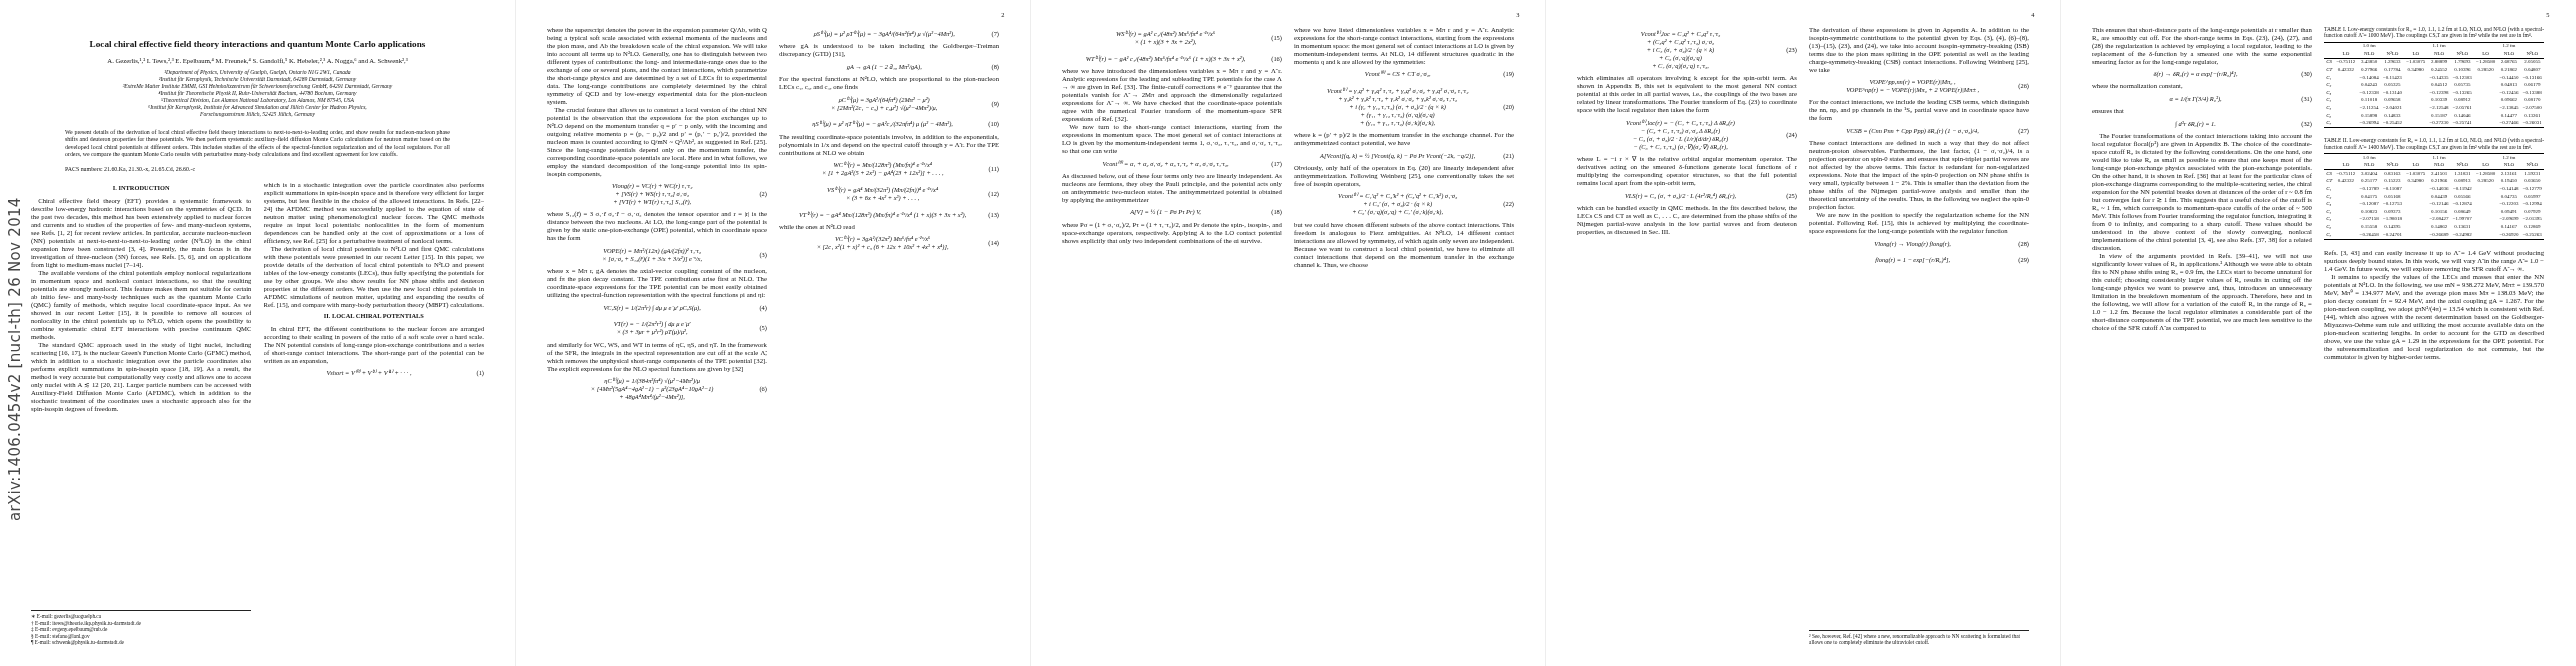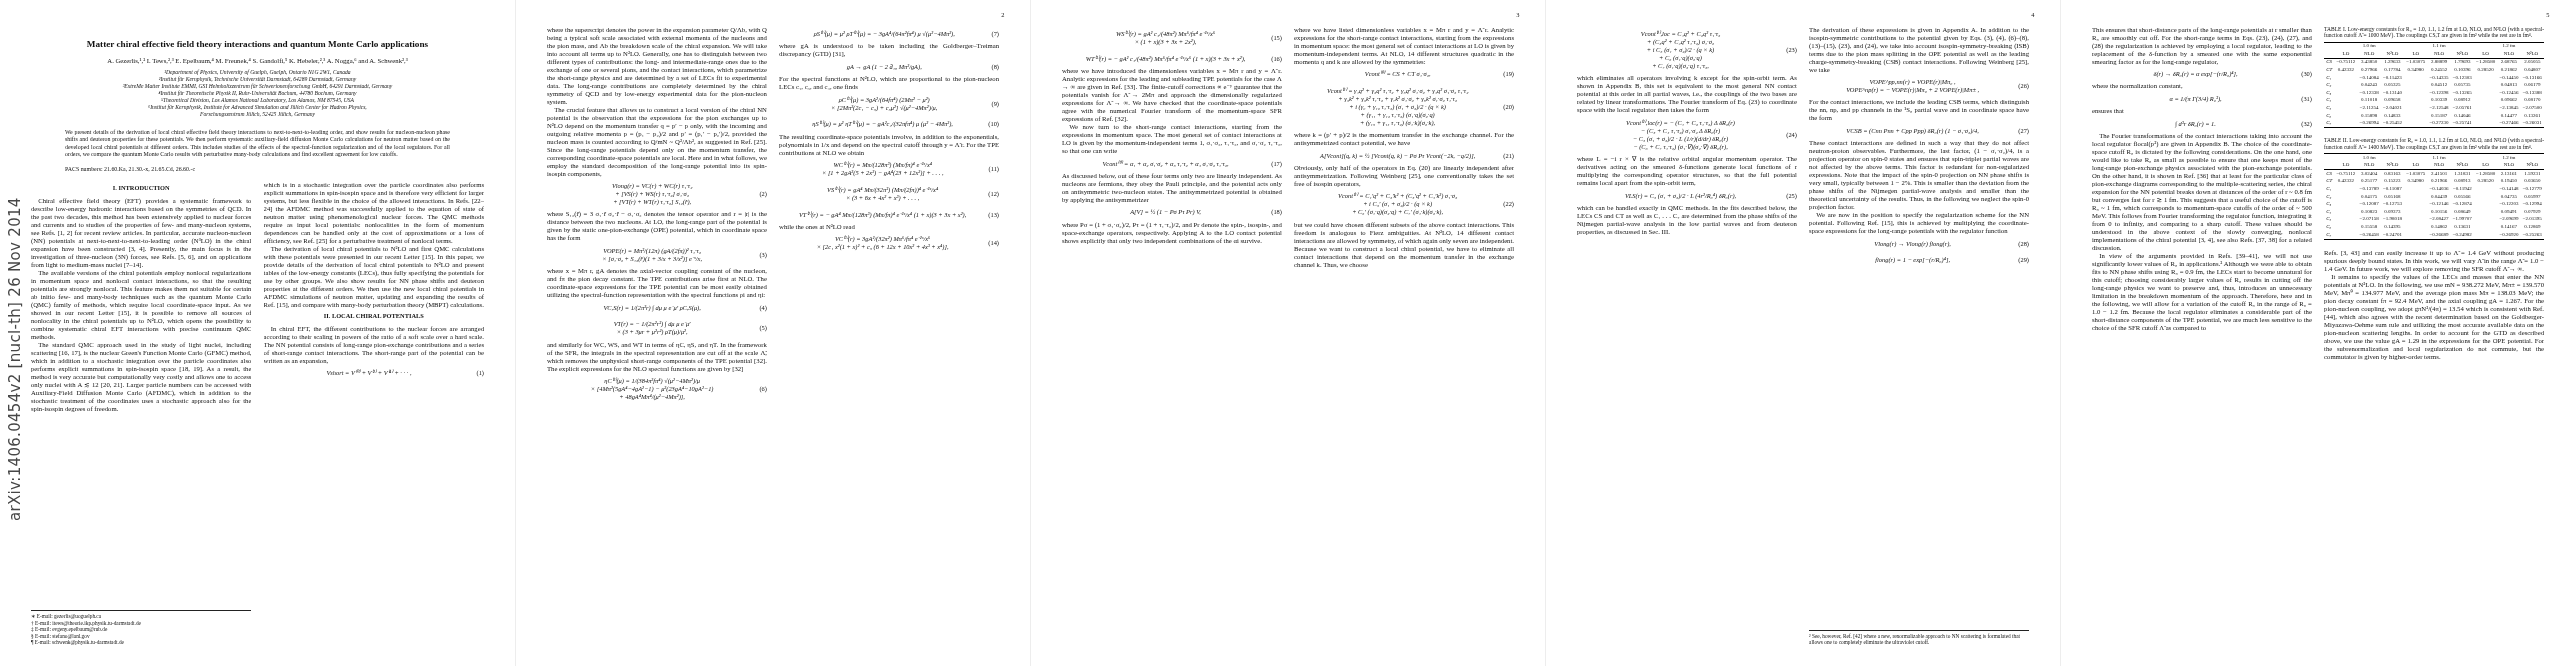--- a/index.html
+++ b/index.html
@@ -42,21 +42,21 @@
              font-family:"DejaVu Sans",sans-serif;font-size:15px;letter-spacing:0.3px;
              color:#474747;white-space:nowrap;z-index:5;}
 </style>
 </head>
 <body>
 
 <div class="sheet">
 
   <div class="page page1">
     <div class="watermark">arXiv:1406.0454v2  [nucl-th]  26 Nov 2014</div>
-    <div class="title">Matter chiral effective field theory interactions and quantum Monte Carlo applications</div>
+    <div class="title">Local chiral effective field theory interactions and quantum Monte Carlo applications</div>
     <div class="authors">A. Gezerlis,¹,² I. Tews,²,³ E. Epelbaum,⁴ M. Freunek,⁴ S. Gandolfi,⁵ K. Hebeler,²,³ A. Nogga,⁶ and A. Schwenk²,³</div>
     <div class="affils">
         <div class="affil-line">¹Department of Physics, University of Guelph, Guelph, Ontario N1G 2W1, Canada</div>
         <div class="affil-line">²Institut für Kernphysik, Technische Universität Darmstadt, 64289 Darmstadt, Germany</div>
         <div class="affil-line">³ExtreMe Matter Institute EMMI, GSI Helmholtzzentrum für Schwerionenforschung GmbH, 64291 Darmstadt, Germany</div>
         <div class="affil-line">⁴Institut für Theoretische Physik II, Ruhr-Universität Bochum, 44780 Bochum, Germany</div>
         <div class="affil-line">⁵Theoretical Division, Los Alamos National Laboratory, Los Alamos, NM 87545, USA</div>
         <div class="affil-line">⁶Institut für Kernphysik, Institute for Advanced Simulation and Jülich Center for Hadron Physics,</div>
         <div class="affil-line">Forschungszentrum Jülich, 52425 Jülich, Germany</div>
       </div>

